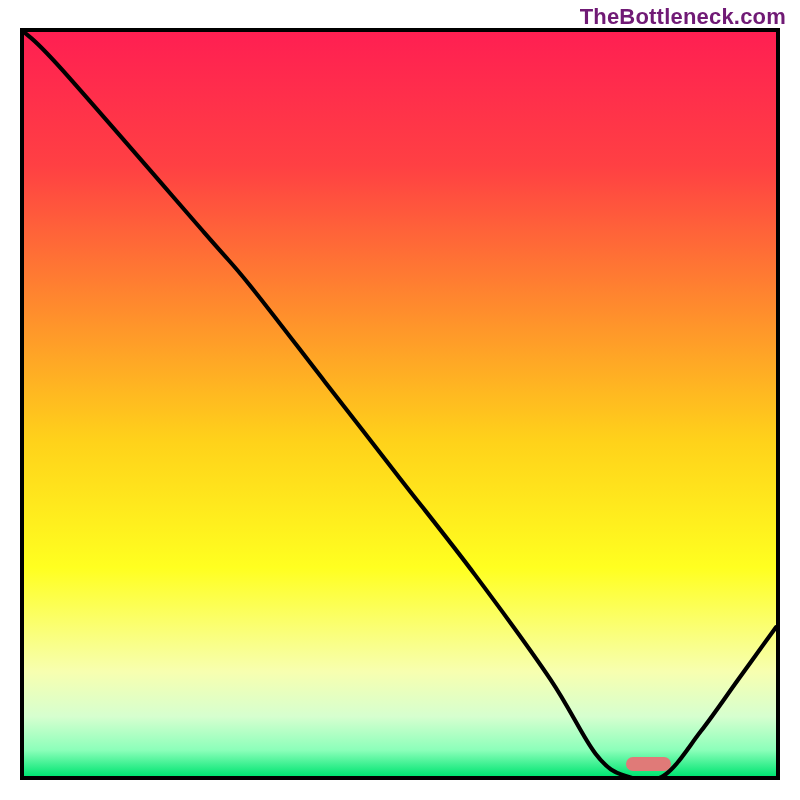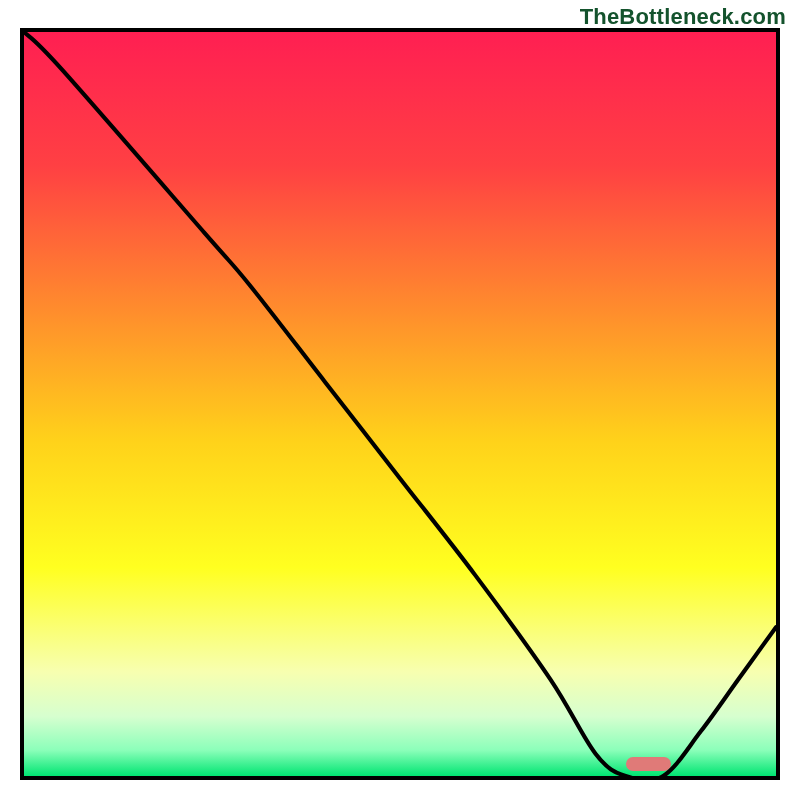--- a/index.html
+++ b/index.html
@@ -14,21 +14,21 @@
     position: relative;
     width: 800px;
     height: 800px;
   }
   .watermark {
     position: absolute;
     top: 4px;
     right: 14px;
     font-size: 22px;
     font-weight: 600;
-    color: #14532d;
+    color: #701a75;
     letter-spacing: 0.2px;
   }
   .plot-frame {
     position: absolute;
     left: 20px;
     top: 28px;
     width: 760px;
     height: 752px;
     border: 4px solid #000;
     box-sizing: border-box;

